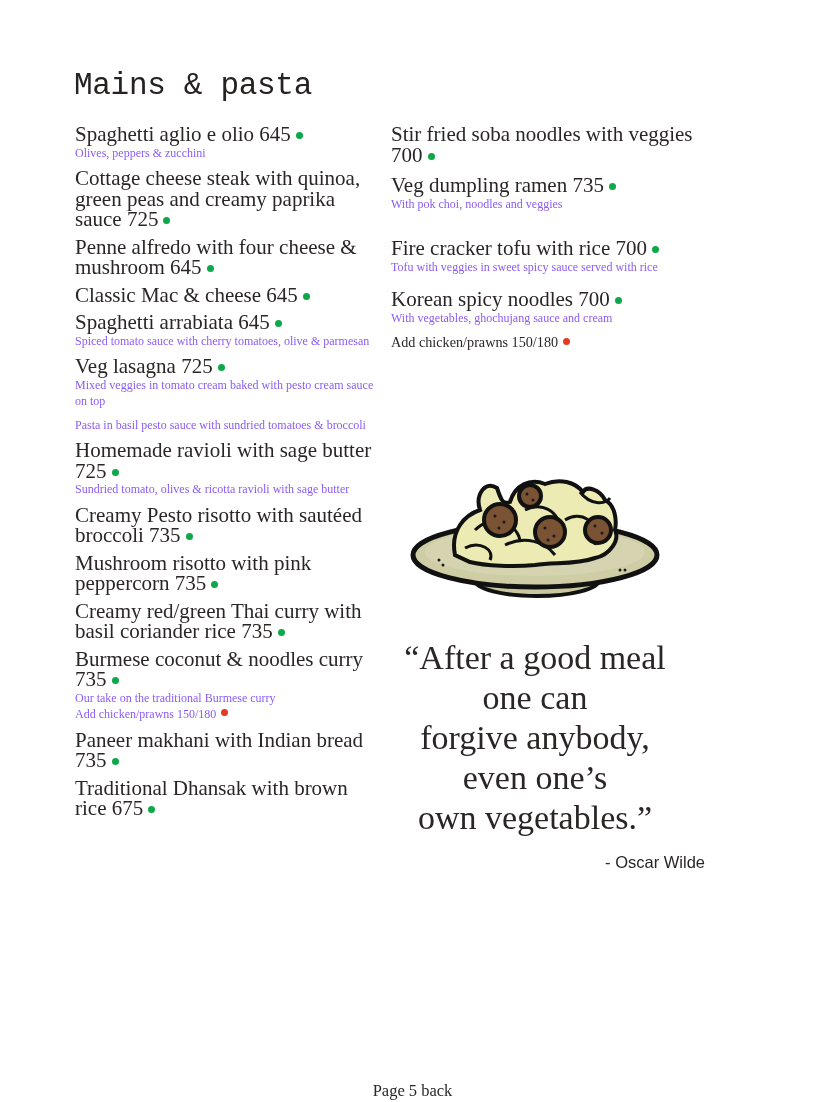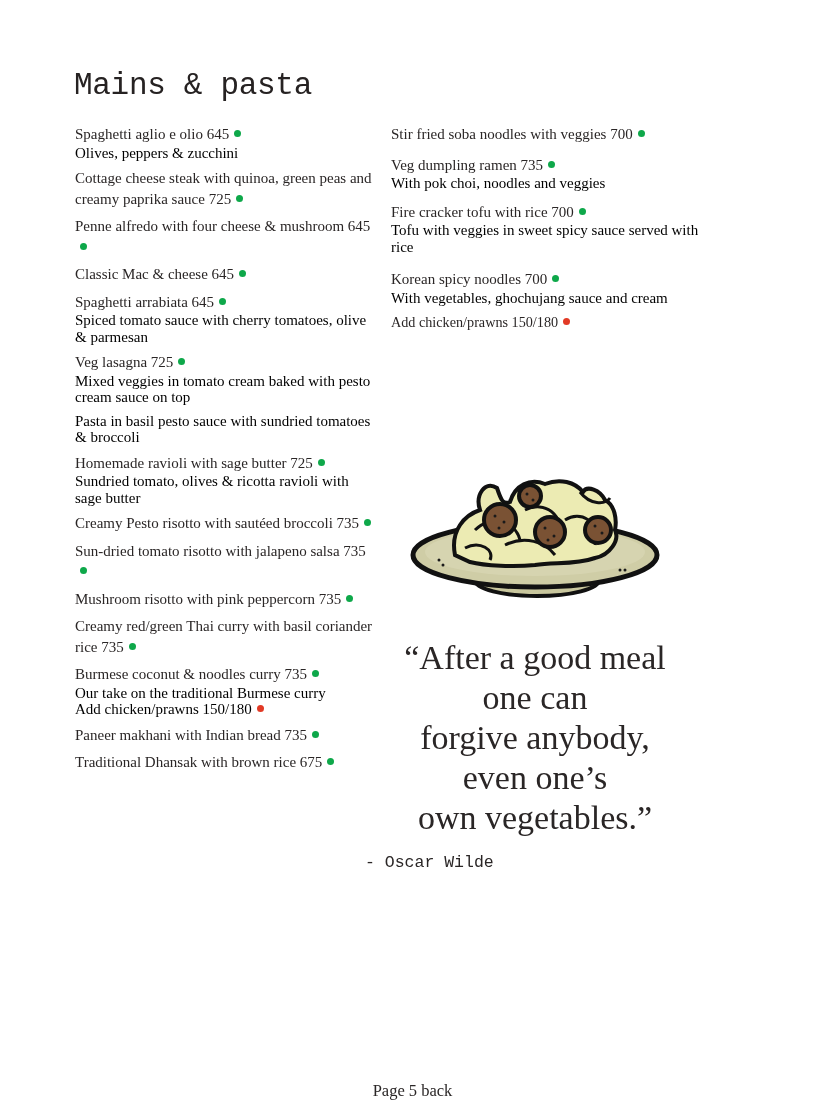--- a/index.html
+++ b/index.html
@@ -3,30 +3,30 @@
 <meta charset="utf-8">
 <style>
   * { box-sizing: border-box; margin: 0; padding: 0; }
   html, body { width: 825px; height: 1102px; background: #ffffff; overflow: hidden; }
   body { position: relative; font-family: "DejaVu Serif", "Liberation Serif", serif; color: #2a2626; }
   .title { position: absolute; left: 74px; top: 68px; font-size: 31px; font-weight: normal; letter-spacing: -0.3px; color: #262222; font-family: Liberation Mono, monospace; }
   .col { position: absolute; }
   .col-left { left: 75px; top: 124px; width: 300px; }
   .col-right { left: 391px; top: 124px; width: 320px; }
   .item { margin-bottom: 7px; }
-  .name { font-family: "Liberation Serif", serif; font-size: 15px; line-height: 20.5px; color: #2a2626; }
-  .desc { font-family: "Liberation Serif", serif; font-size: 15px; line-height: 16.5px; color: #000000; }
+  .name { font-family: "Liberation Serif", serif; font-size: 21px; line-height: 20.5px; color: #2a2626; }
+  .desc { font-family: "Liberation Serif", serif; font-size: 12px; line-height: 16.5px; color: #8b5cf6; }
   .dot { display: inline-block; width: 7px; height: 7px; border-radius: 50%; margin-left: 5px; vertical-align: 2px; }
   .dot.veg { background: #0ea84a; }
   .dot.nonveg { background: #e23a25; }
   .addon { font-family: "Liberation Serif", serif; font-size: 14.2px; line-height: 17px; margin-top: 8px; }
   .illus { position: absolute; left: 405px; top: 470px; width: 260px; height: 140px; }
   .quote { position: absolute; left: 365px; top: 638px; width: 340px; text-align: center; font-family: "Liberation Serif", serif; font-size: 34px; line-height: 40px; color: #2a2626; }
   .quote .line { display: block; }
-  .author { position: absolute; left: 365px; top: 853px; width: 340px; text-align: left; font-family: Liberation Mono, monospace; font-size: 16.5px; color: #2a2626; }
+  .author { position: absolute; left: 365px; top: 853px; width: 340px; text-align: right; font-family: Liberation Sans, sans-serif; font-size: 16.5px; color: #2a2626; }
   .footer { position: absolute; left: 0; width: 825px; top: 1081px; text-align: center; font-family: "Liberation Serif", serif; font-size: 16.5px; color: #2a2626; }
 </style>
 </head>
 <body>
 
 <h1 class="title">Mains &amp; pasta</h1>
 
 <div class="col col-left">
   <div class="item">
     <div class="name"><span>Spaghetti aglio e olio 645</span><span class="dot veg"></span></div>
@@ -53,23 +53,20 @@
     <div class="desc">Pasta in basil pesto sauce with sundried tomatoes &amp; broccoli</div>
   </div>
   <div class="item">
     <div class="name"><span>Homemade ravioli with sage butter 725</span><span class="dot veg"></span></div>
     <div class="desc">Sundried tomato, olives &amp; ricotta ravioli with sage butter</div>
   </div>
   <div class="item">
     <div class="name"><span>Creamy Pesto risotto with sautéed broccoli 735</span><span class="dot veg"></span></div>
   </div>
   <div class="item">
-    <div class="name"><span>Sun-dried tomato risotto with jalapeno salsa 735</span><span class="dot veg"></span></div>
-  </div>
-  <div class="item">
     <div class="name"><span>Mushroom risotto with pink peppercorn 735</span><span class="dot veg"></span></div>
   </div>
   <div class="item">
     <div class="name"><span>Creamy red/green Thai curry with basil coriander rice 735</span><span class="dot veg"></span></div>
   </div>
   <div class="item">
     <div class="name"><span>Burmese coconut &amp; noodles curry 735</span><span class="dot veg"></span></div>
     <div class="desc">Our take on the traditional Burmese curry</div>
     <div class="desc"><span>Add chicken/prawns 150/180</span><span class="dot nonveg"></span></div>
   </div>
@@ -78,21 +75,21 @@
   </div>
   <div class="item">
     <div class="name"><span>Traditional Dhansak with brown rice 675</span><span class="dot veg"></span></div>
   </div>
 </div>
 
 <div class="col col-right">
   <div class="item" style="margin-bottom:10px">
     <div class="name"><span>Stir fried soba noodles with veggies 700</span><span class="dot veg"></span></div>
   </div>
-  <div class="item" style="margin-bottom:10px">
+  <div class="item" style="margin-bottom:26px">
     <div class="name"><span>Veg dumpling ramen 735</span><span class="dot veg"></span></div>
     <div class="desc">With pok choi, noodles and veggies</div>
   </div>
   <div class="item" style="margin-bottom:14px">
     <div class="name"><span>Fire cracker tofu with rice 700</span><span class="dot veg"></span></div>
     <div class="desc">Tofu with veggies in sweet spicy sauce served with rice</div>
   </div>
   <div class="item">
     <div class="name"><span>Korean spicy noodles 700</span><span class="dot veg"></span></div>
     <div class="desc">With vegetables, ghochujang sauce and cream</div>

